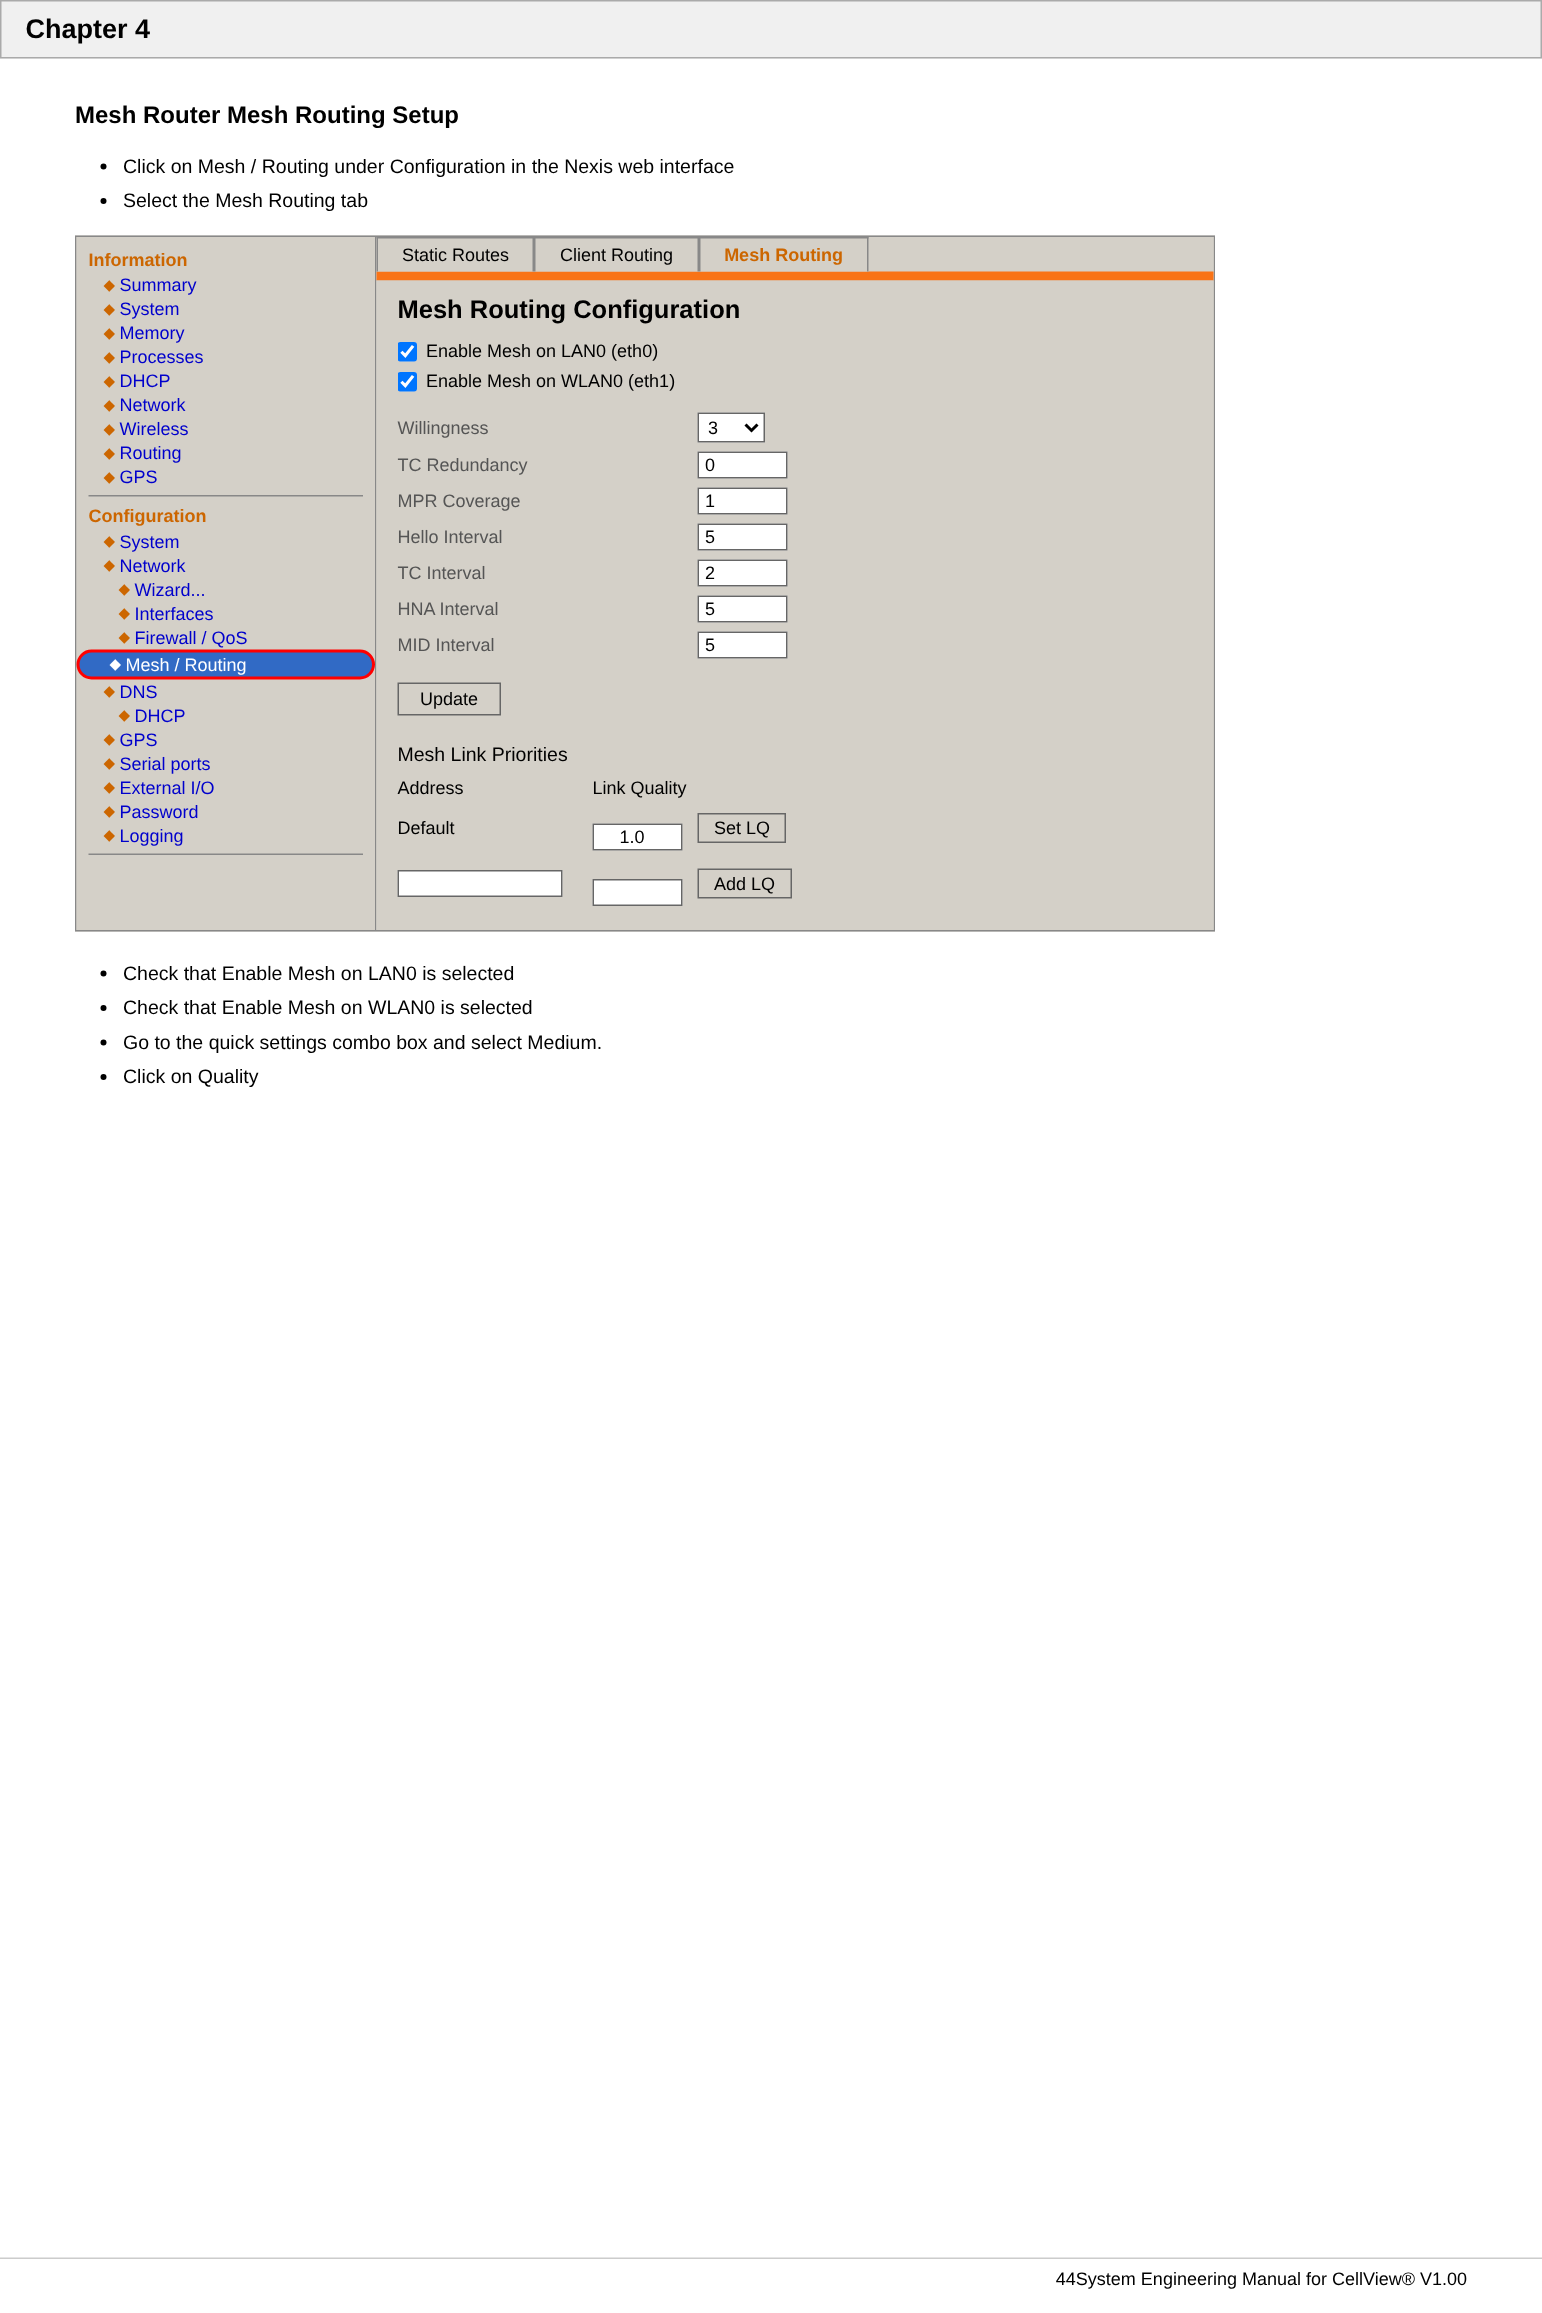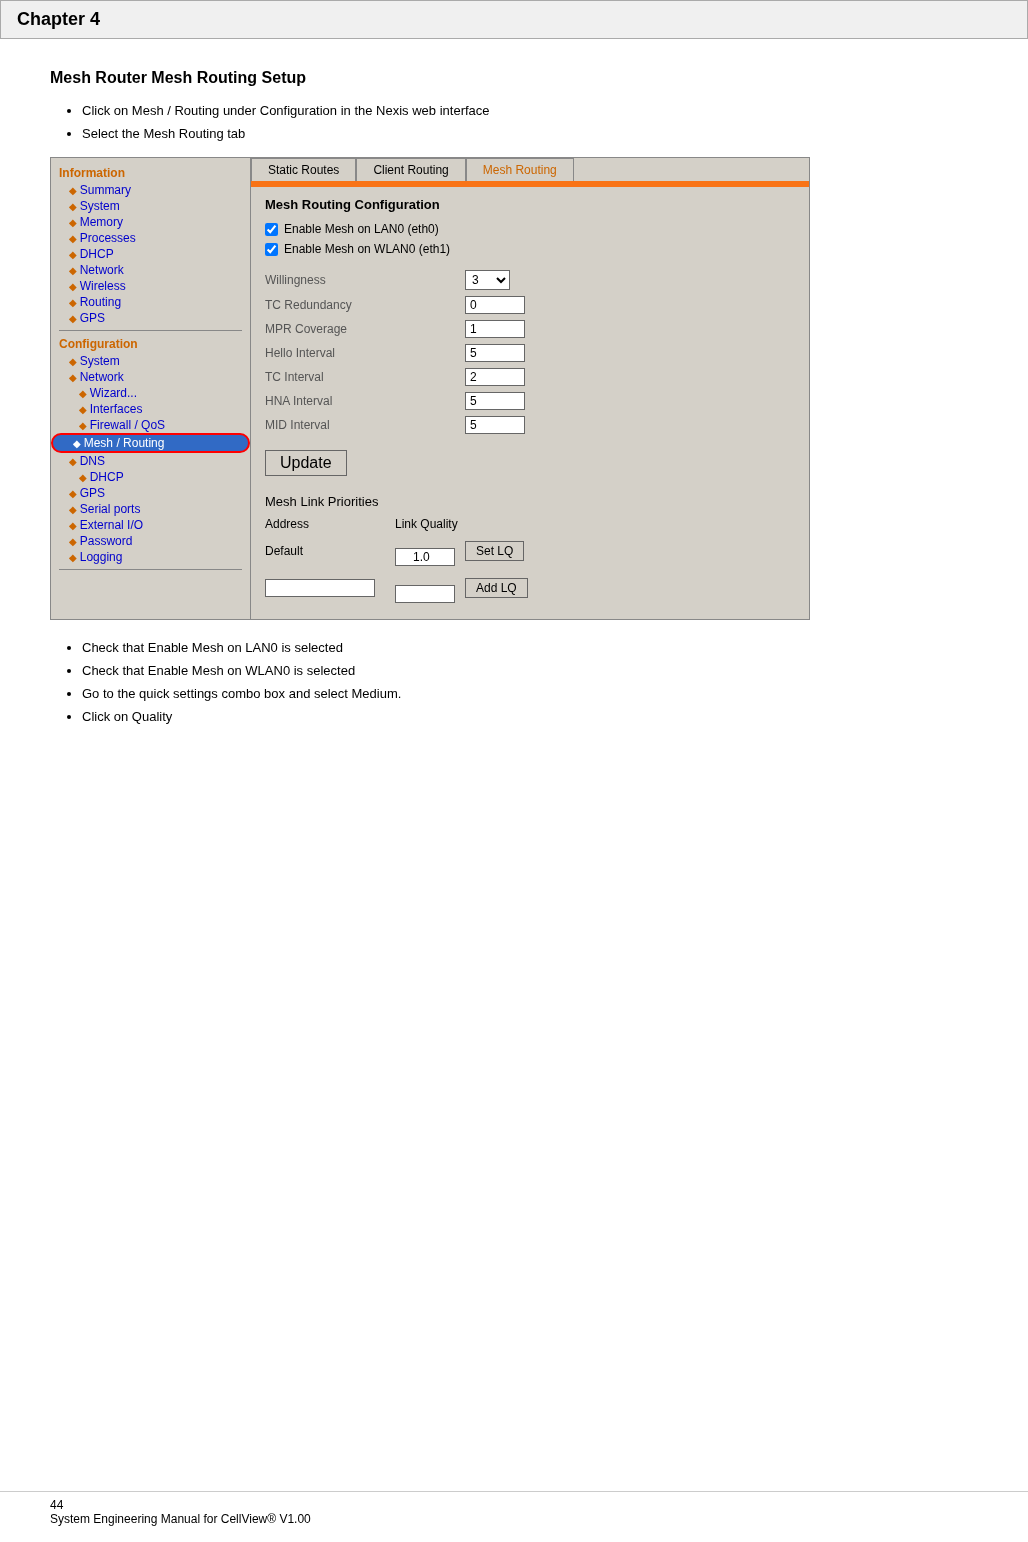--- a/index.html
+++ b/index.html
@@ -121,31 +121,31 @@
       font-weight: normal;
       border: 1px solid #888;
       border-bottom: none;
       background: #d4d0c8;
       cursor: pointer;
       color: #000;
     }
 
     .tab.active {
       background: #d4d0c8;
-      font-weight: normal;
+      font-weight: bold;
       color: #cc6600;
     }
 
     .tab-content {
       padding: 10px 14px;
       background: #d4d0c8;
     }
 
     .config-title {
-      font-size: 13px;
+      font-size: 17px;
       font-weight: bold;
       margin-bottom: 10px;
     }
 
     .checkbox-row {
       display: flex;
       align-items: center;
       gap: 6px;
       margin-bottom: 6px;
       font-size: 12px;
@@ -213,21 +213,21 @@
       padding: 1px 2px;
       background: #fff;
       border: 1px solid #666;
       width: 45px;
     }
 
     .update-btn {
       margin-top: 10px;
       margin-bottom: 14px;
       padding: 3px 14px;
-      font-size: 16px;
+      font-size: 12px;
       background: #d4d0c8;
       border: 1px solid #666;
       cursor: pointer;
     }
 
     .mesh-link-section {
       margin-top: 4px;
     }
 
     .mesh-link-title {
@@ -284,21 +284,20 @@
       position: absolute;
       bottom: 16px;
       left: 0;
       right: 0;
       display: flex;
       justify-content: flex-end;
       padding: 0 50px;
       font-size: 12px;
       border-top: 1px solid #ccc;
       padding-top: 6px;
-      flex-direction: column;
     }
   </style>
 </head>
 <body>
 
 <div class="chapter-header">
   <span>Chapter 4</span>
 </div>
 
 <div class="page-content">

